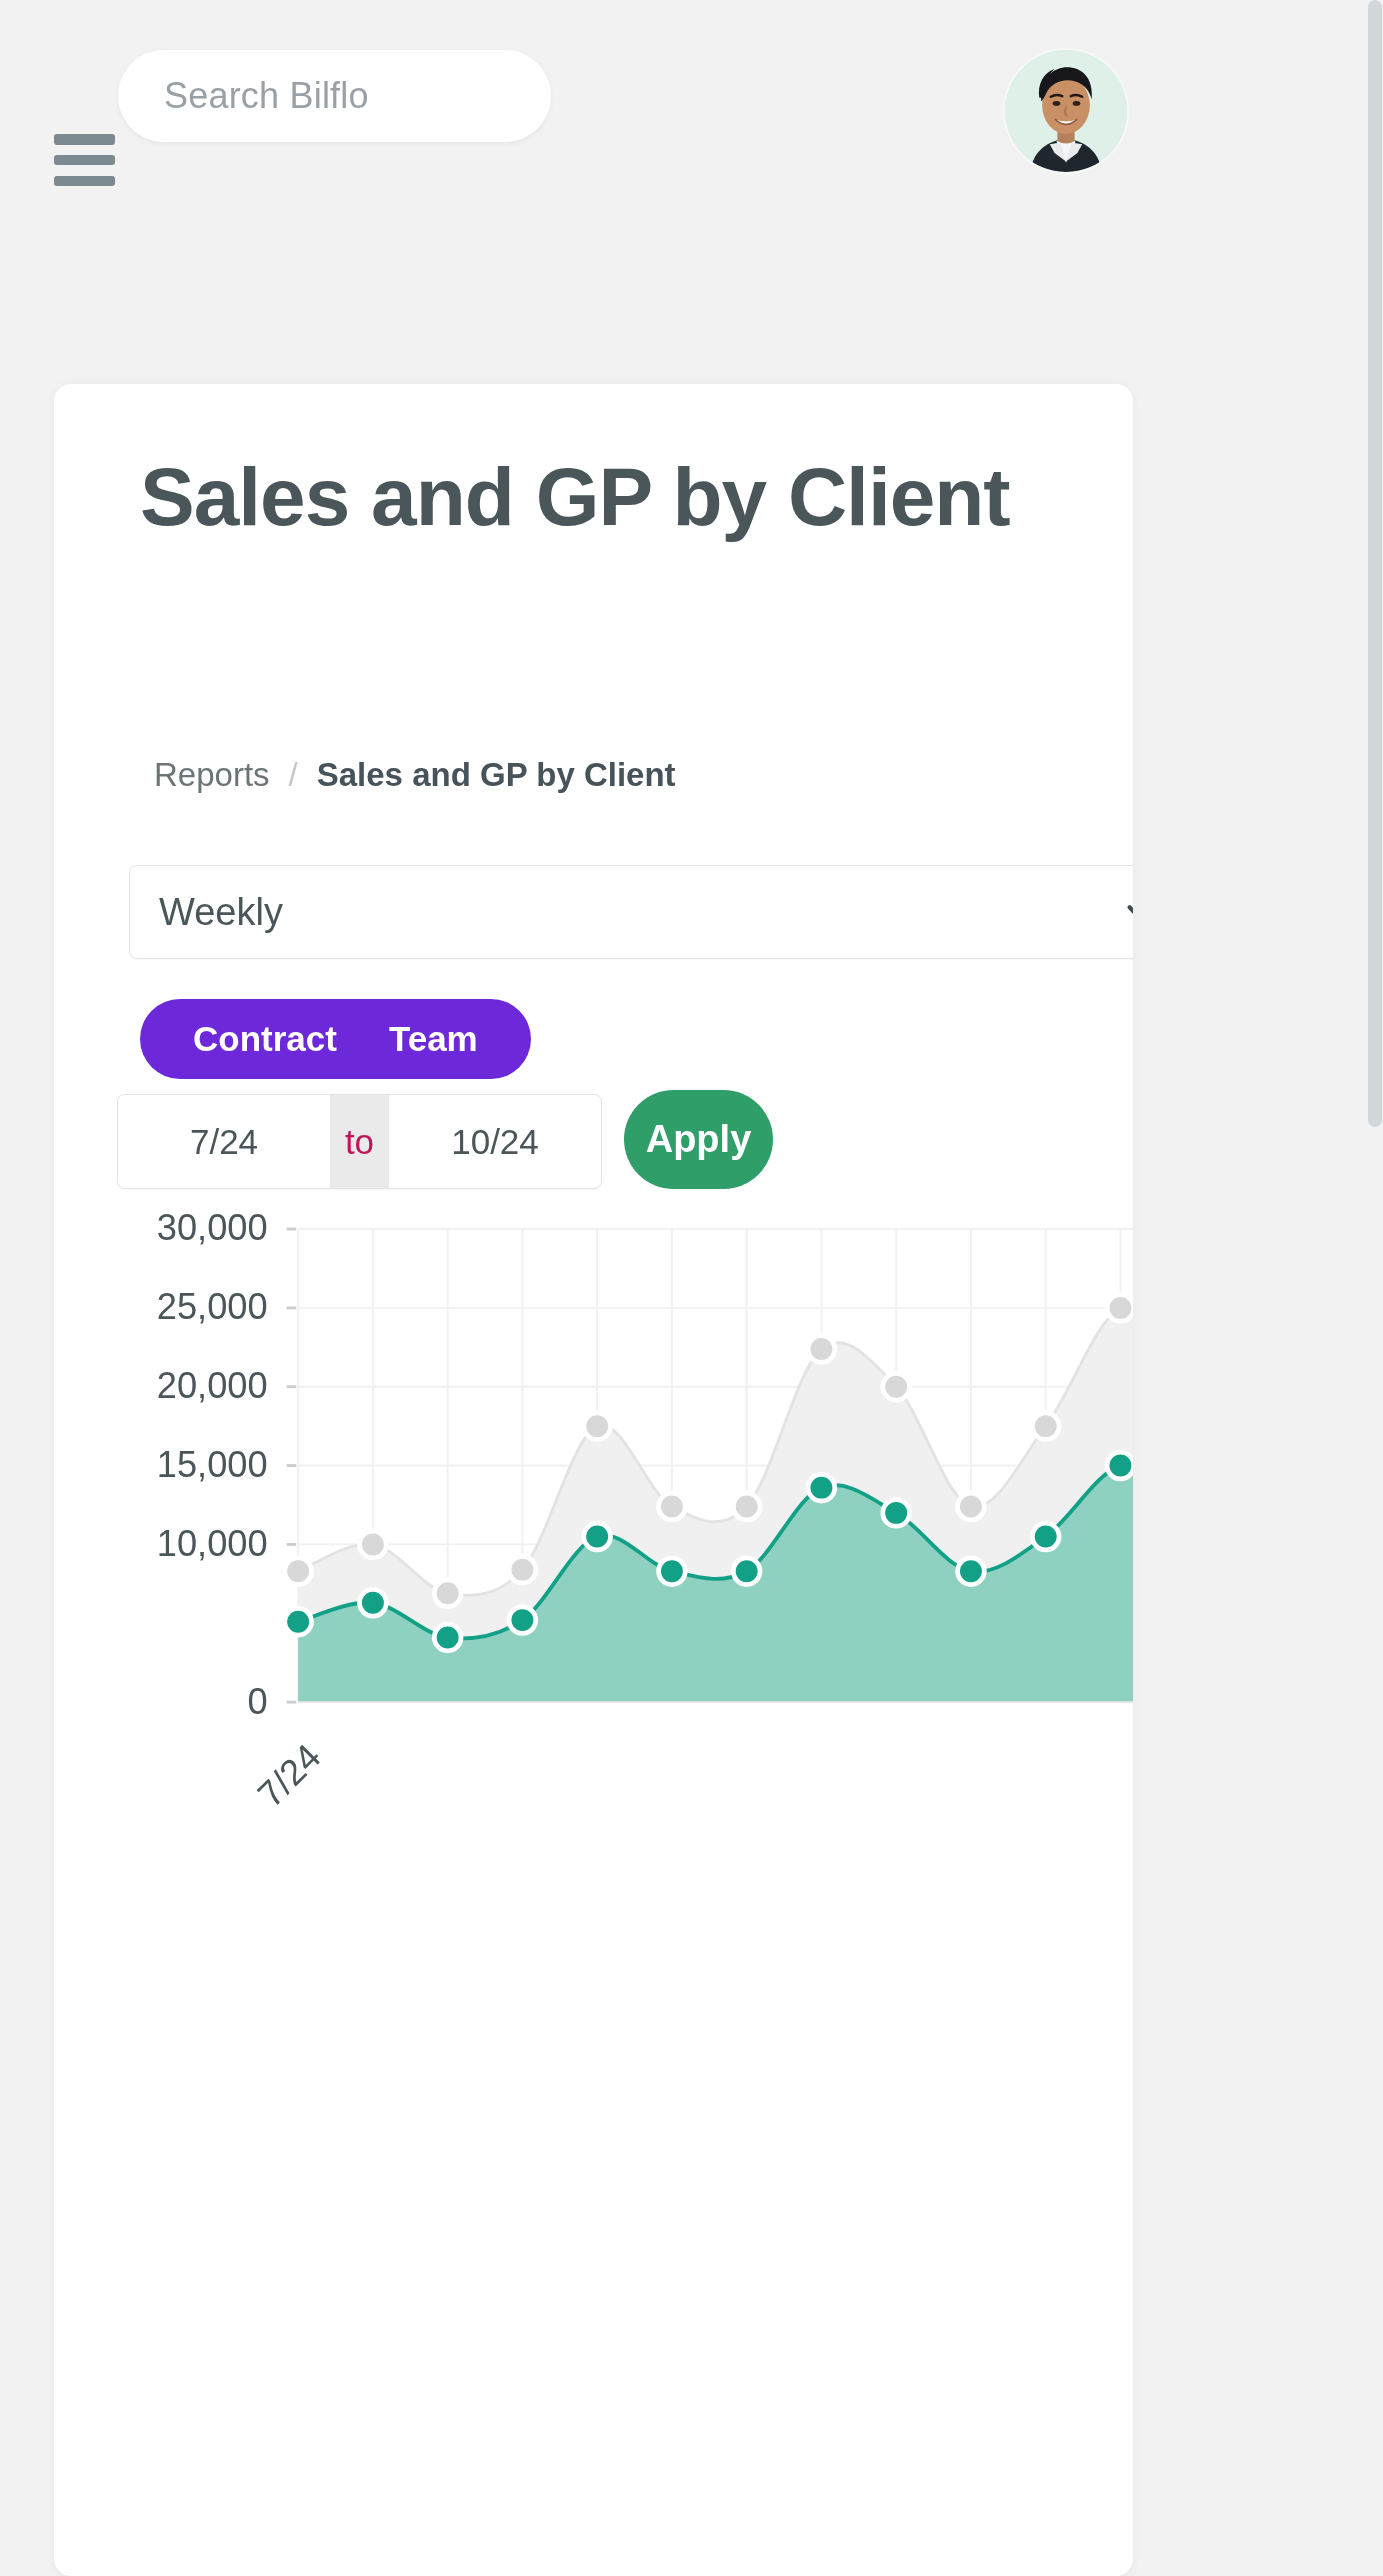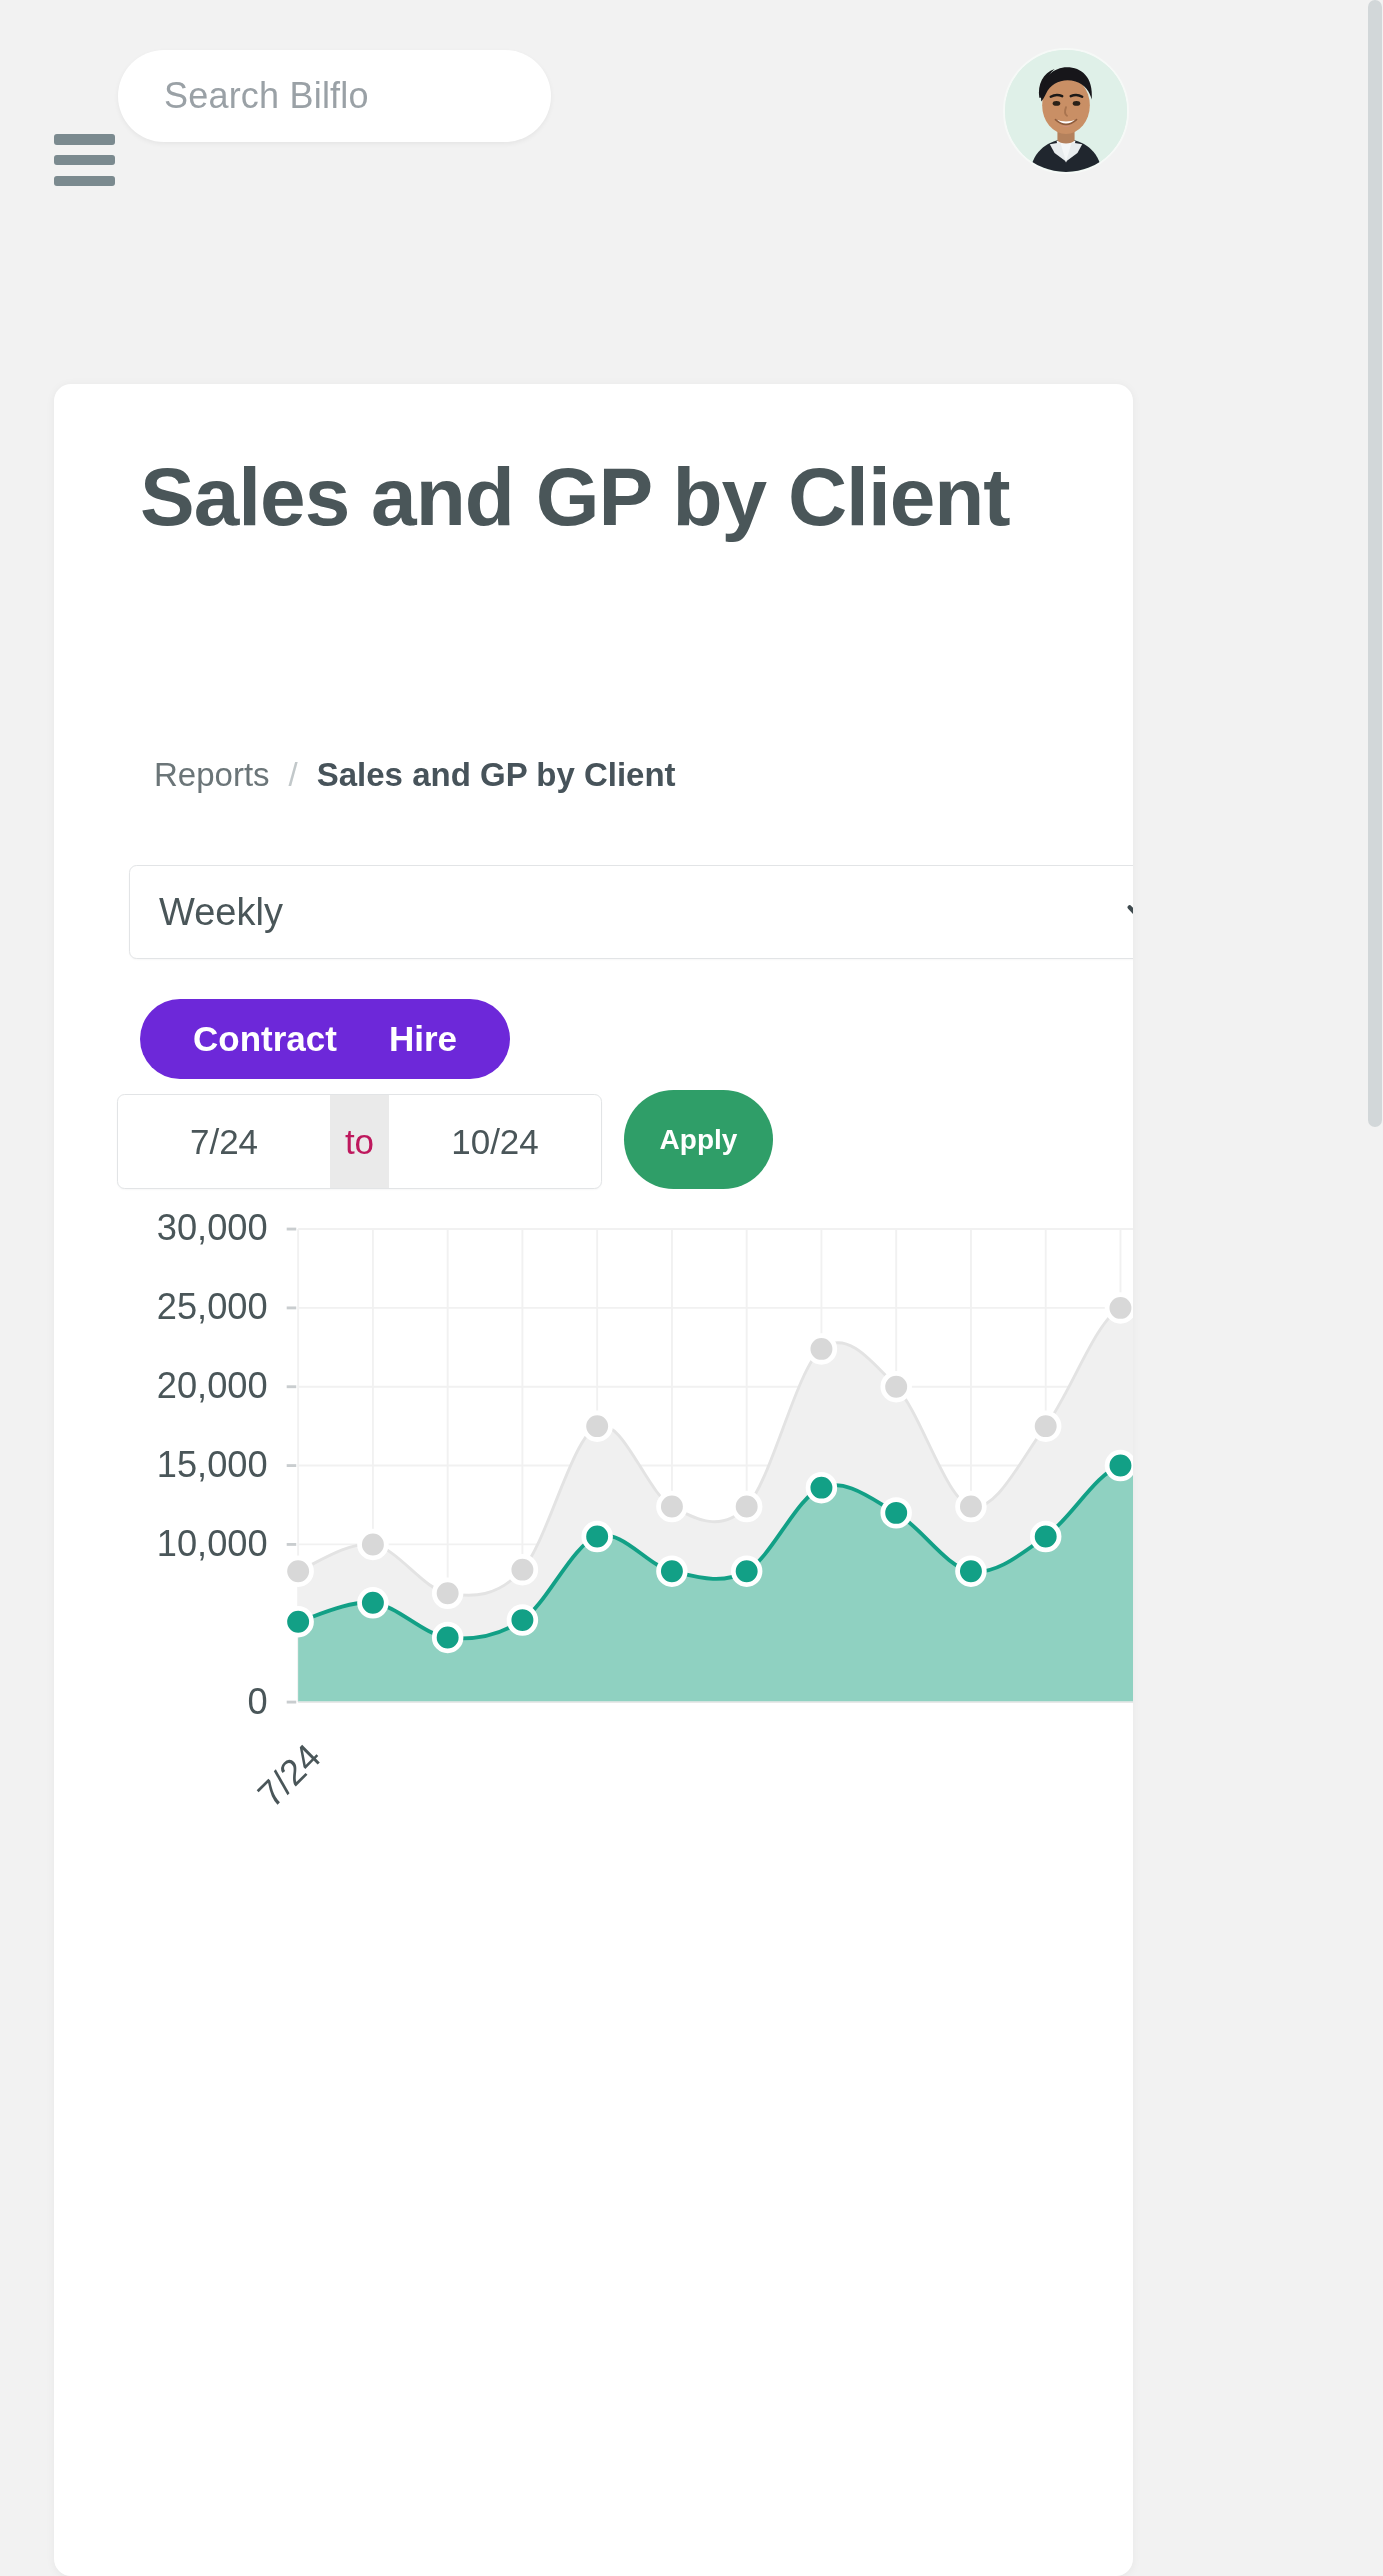--- a/index.html
+++ b/index.html
@@ -96,21 +96,21 @@
     flex:1;display:flex;align-items:center;justify-content:center;
     font-size:35px;color:#4a5659;cursor:text;
   }
   .daterange .dto{
     width:59px;background:#eaeaea;display:flex;align-items:center;justify-content:center;
     font-size:35px;color:#be185d;
   }
   .applybtn{
     position:absolute;left:507px;top:-3.8px;width:149px;height:99px;
     background:#2f9e68;border-radius:50px;border:none;cursor:pointer;
-    color:#fff;font-size:28px;font-weight:bold;font-family:"Liberation Sans",sans-serif;
+    color:#fff;font-size:38px;font-weight:bold;font-family:"Liberation Sans",sans-serif;
   }
 
   
   .chart-wrap{position:absolute;left:0;top:822px;width:1277px;height:687px;}
   .chart-wrap svg{display:block;}
 
   
   .scroll-track{position:absolute;right:0;top:0;width:18px;height:2576px;background:#f2f2f2;}
   .scroll-thumb{position:absolute;right:1.9px;top:0;width:14.3px;height:1127px;background:#d2d7d9;border-radius:7.6px;cursor:pointer;}
 </style>
@@ -175,21 +175,21 @@
     <span class="val">Weekly</span>
     <span class="chev">
       <svg viewBox="0 0 24 24" width="32" height="32">
         <path d="M5 8.5 L12 16 L19 8.5" stroke="#3f4a4e" stroke-width="3.2" fill="none" stroke-linecap="round" stroke-linejoin="round"></path>
       </svg>
     </span>
   </div>
 
   <div class="tabs">
     <div class="tab">Contract</div>
-    <div class="tab">Hire</div>
+    <div class="tab">Team</div>
   </div>
 
   <div class="daterow">
     <div class="daterange">
       <div class="df">7/24</div>
       <div class="dto">to</div>
       <div class="df">10/24</div>
     </div>
     <button class="applybtn">Apply</button>
   </div>

